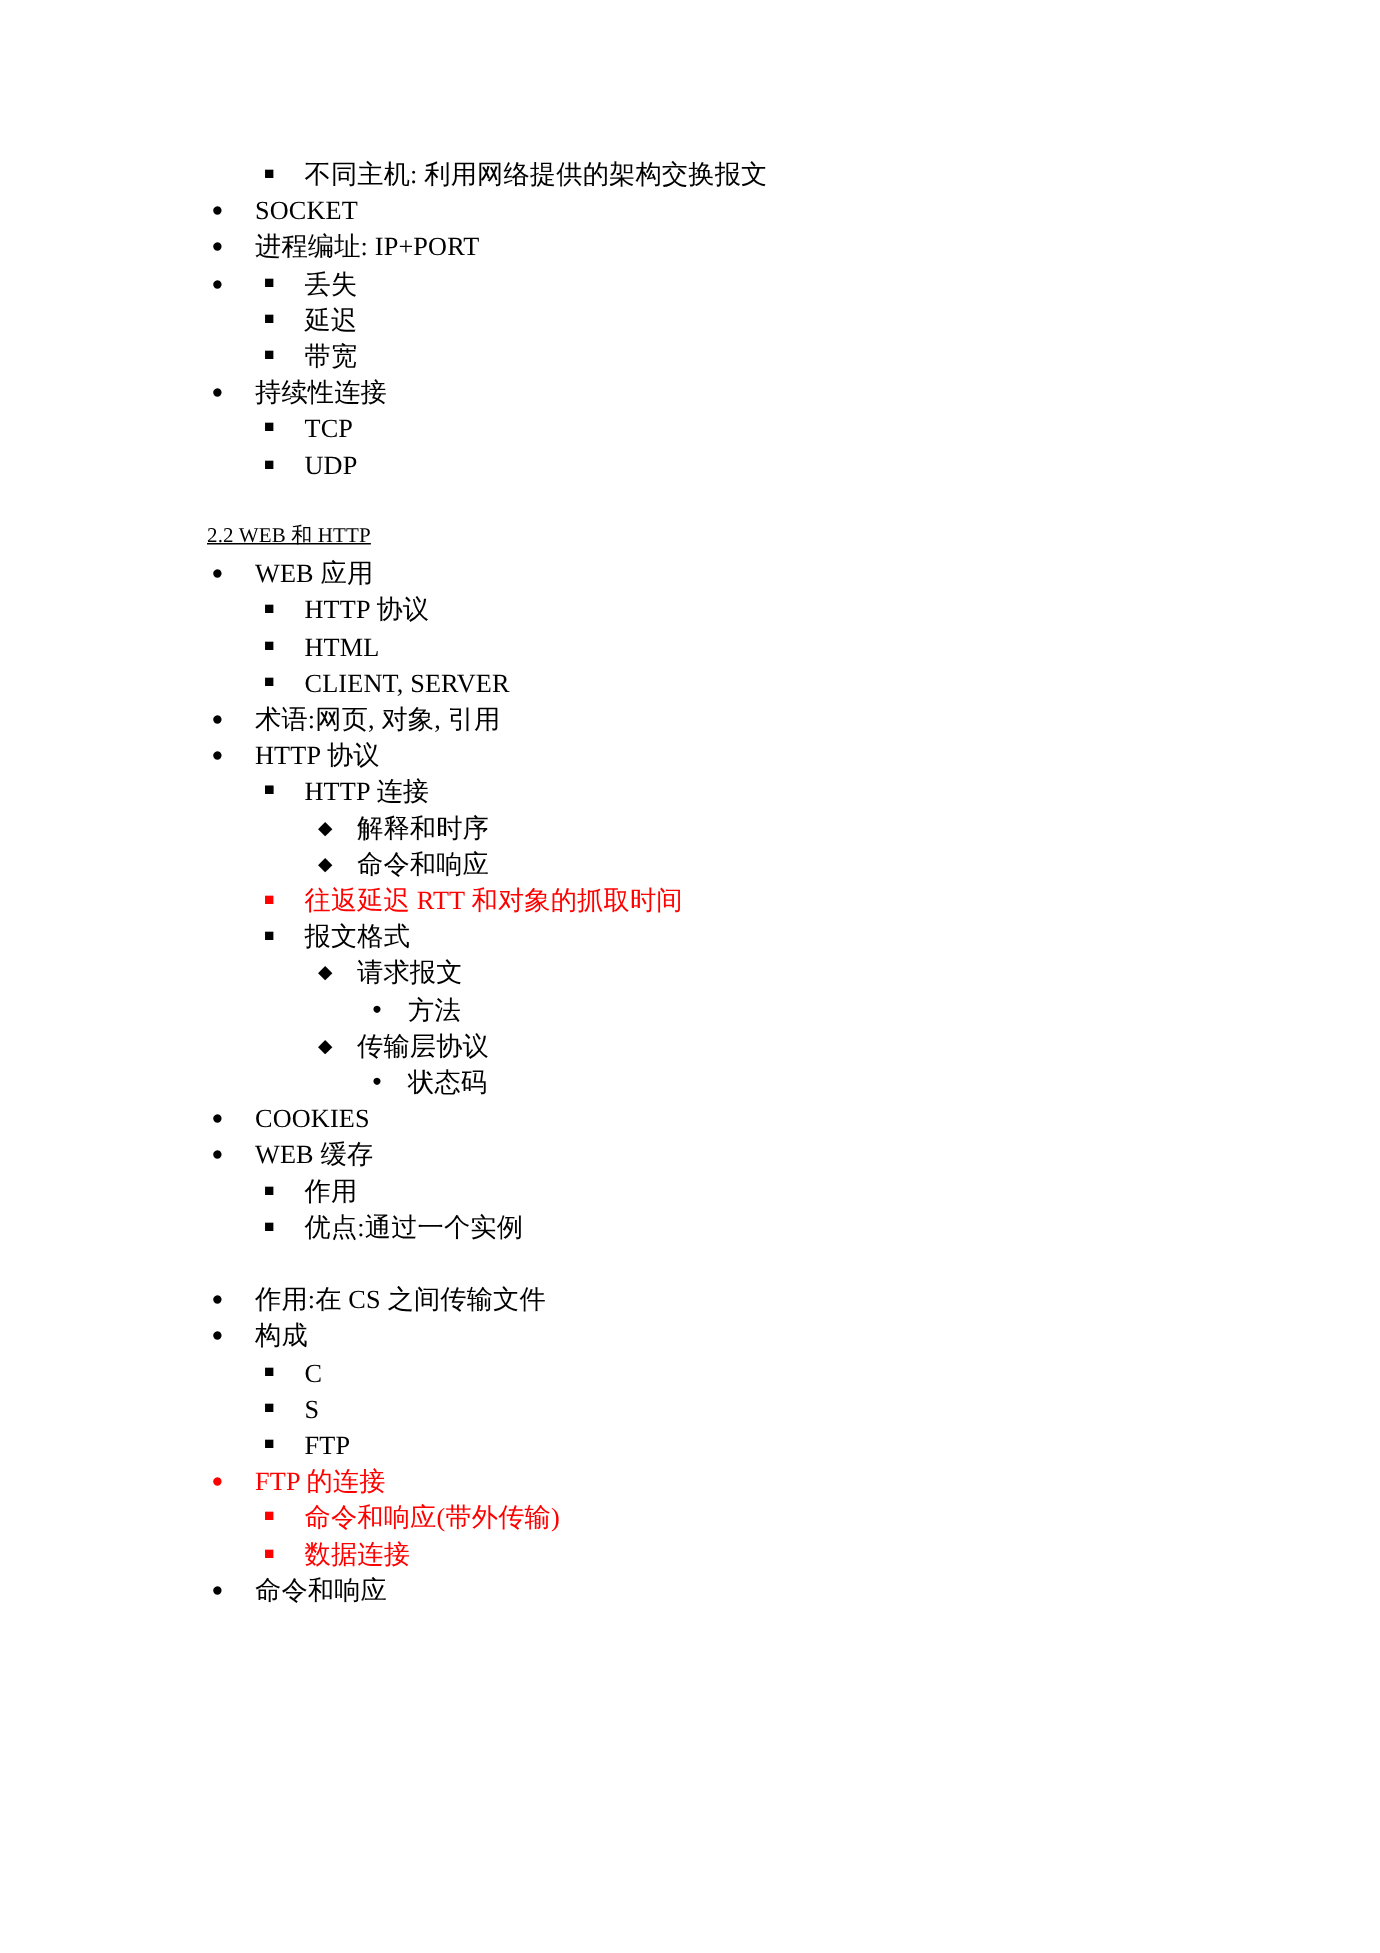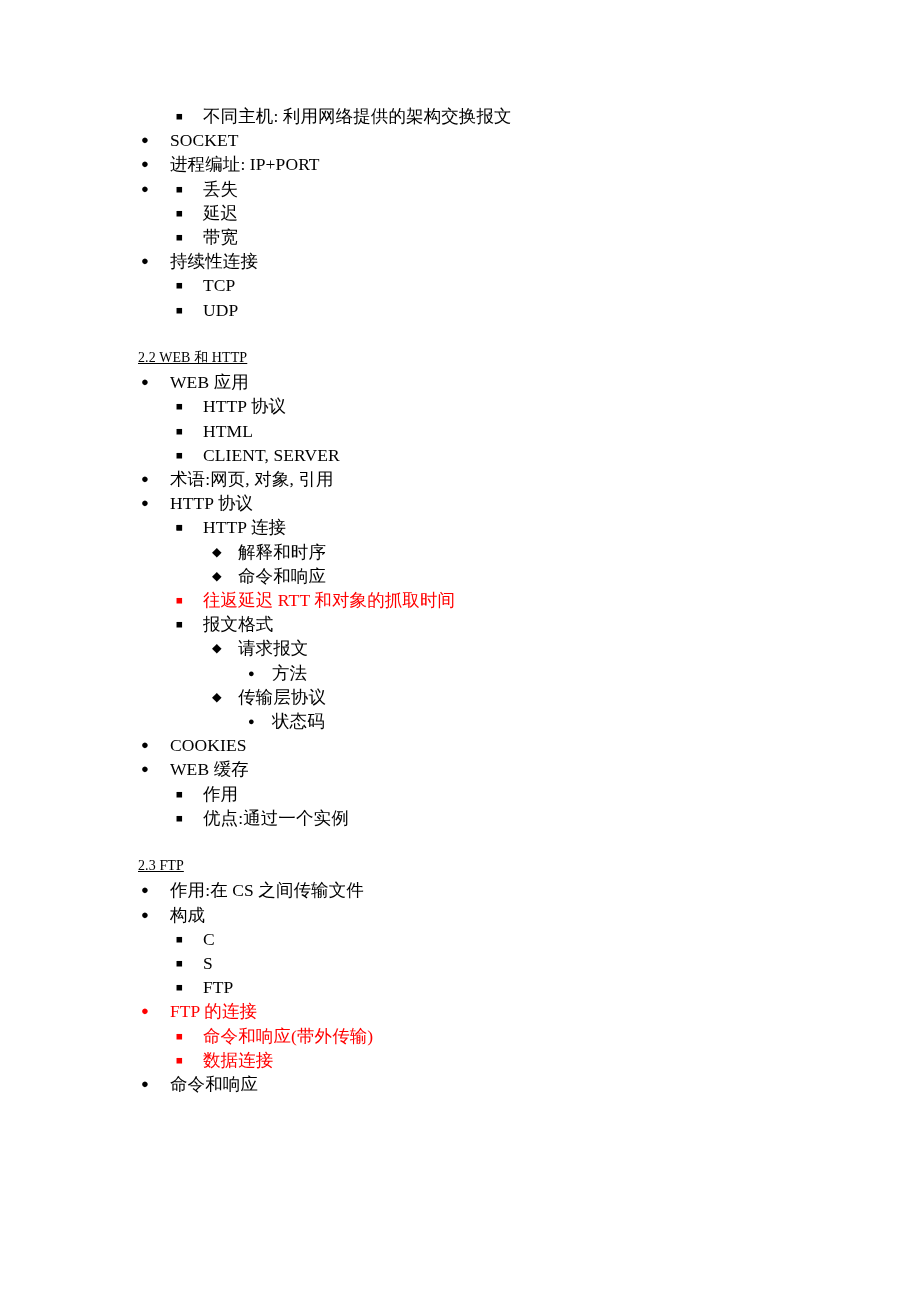--- a/index.html
+++ b/index.html
@@ -98,21 +98,20 @@
       <div class="line lvl2"><span class="bullet">■</span><span class="txt">报文格式</span></div>
       <div class="line lvl3"><span class="bullet">◆</span><span class="txt">请求报文</span></div>
       <div class="line lvl4"><span class="bullet">●</span><span class="txt">方法</span></div>
       <div class="line lvl3"><span class="bullet">◆</span><span class="txt">传输层协议</span></div>
       <div class="line lvl4"><span class="bullet">●</span><span class="txt">状态码</span></div>
       <div class="line lvl1"><span class="bullet">●</span><span class="txt">COOKIES</span></div>
       <div class="line lvl1"><span class="bullet">●</span><span class="txt">WEB 缓存</span></div>
       <div class="line lvl2"><span class="bullet">■</span><span class="txt">作用</span></div>
       <div class="line lvl2"><span class="bullet">■</span><span class="txt">优点:通过一个实例</span></div>
       <div class="spacer"></div>
-      <div class="line heading">2.3 FTP</div>
       <div class="line lvl1"><span class="bullet">●</span><span class="txt">作用:在 CS 之间传输文件</span></div>
       <div class="line lvl1"><span class="bullet">●</span><span class="txt">构成</span></div>
       <div class="line lvl2"><span class="bullet">■</span><span class="txt">C</span></div>
       <div class="line lvl2"><span class="bullet">■</span><span class="txt">S</span></div>
       <div class="line lvl2"><span class="bullet">■</span><span class="txt">FTP</span></div>
       <div class="line lvl1 red"><span class="bullet">●</span><span class="txt">FTP 的连接</span></div>
       <div class="line lvl2 red"><span class="bullet">■</span><span class="txt">命令和响应(带外传输)</span></div>
       <div class="line lvl2 red"><span class="bullet">■</span><span class="txt">数据连接</span></div>
       <div class="line lvl1"><span class="bullet">●</span><span class="txt">命令和响应</span></div>
     </div>

